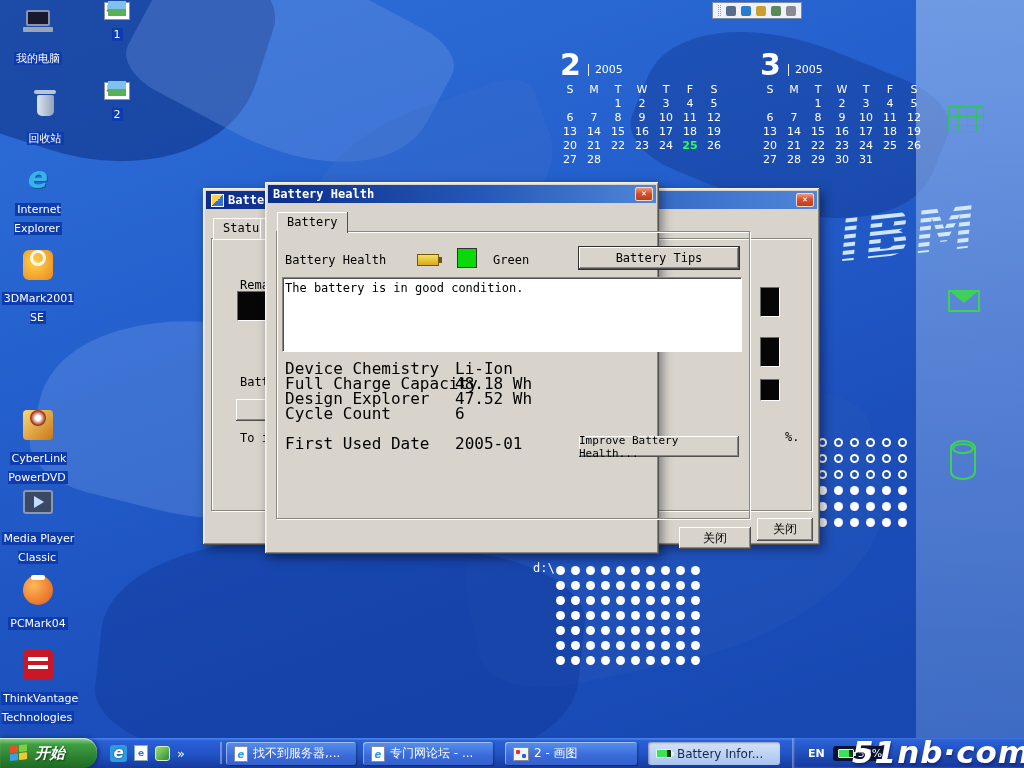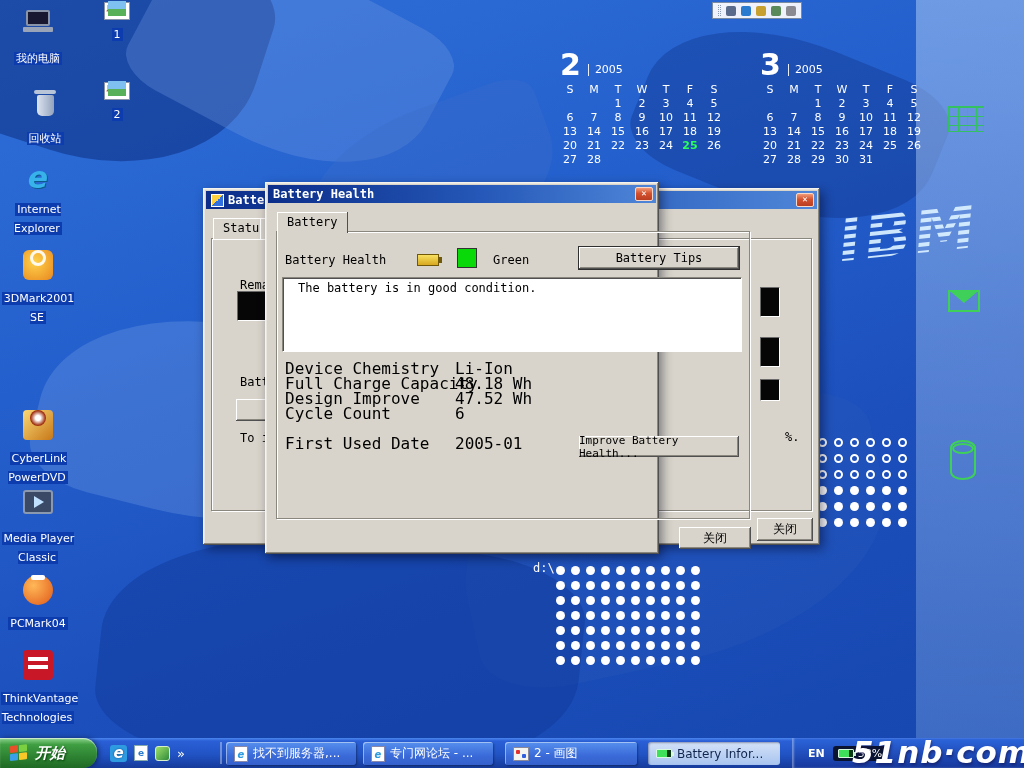--- a/index.html
+++ b/index.html
@@ -98,21 +98,21 @@
   .tab { position:absolute; top:30px; height:21px; background:#d8d4cb; padding:3px 10px 0;
          font:12px "DejaVu Sans Mono",monospace;
          box-shadow:inset -1px 0 0 #505050, inset 1px 1px 0 #fff; z-index:2; }
   .gbox { position:absolute; border:1px solid #8a877f; box-shadow:inset 1px 1px 0 #fff, 1px 1px 0 #fff; }
   .btn { position:absolute; background:#d8d4cb; display:flex; align-items:center; justify-content:center;
          font:12px "DejaVu Sans Mono",monospace; cursor:default;
          box-shadow:inset -1px -1px 0 #505050, inset 1px 1px 0 #fff, inset -2px -2px 0 #8a877f; }
   .btn-def { box-shadow:inset -1px -1px 0 #505050, inset 1px 1px 0 #fff, inset -2px -2px 0 #8a877f, 0 0 0 1px #303030; }
   .btn-sm { font-size:11px; }
   .sunk { position:absolute; background:#fff; border:1px solid; border-color:#8a877f #fff #fff #8a877f;
-          box-shadow:inset 1px 1px 0 #505050; font:12px "DejaVu Sans Mono",monospace; padding:3px 15px; }
+          box-shadow:inset 1px 1px 0 #505050; font:12px "DejaVu Sans Mono",monospace; padding:3px 2px; }
   .frag { position:absolute; font:12px "DejaVu Sans Mono",monospace; white-space:nowrap; }
   .lcd { position:absolute; background:#060606; border:1px solid #6a6a6a; border-right-color:#fff; border-bottom-color:#fff; }
   .gsq { position:absolute; width:20px; height:20px; background:#09d809; border:1px solid #333; }
   .bgl { position:absolute; width:22px; height:12px; background:linear-gradient(#f8e060,#d8a820); border:1px solid #705808; }
   .bgl::after { content:""; position:absolute; right:-4px; top:2px; width:3px; height:6px; background:#705808; }
   .flabel { position:absolute; left:20px; white-space:nowrap; }
   .fvalue { position:absolute; left:190px; white-space:nowrap; }
 
   
   #taskbar { position:absolute; left:0; top:738px; width:1024px; height:30px; z-index:20;
@@ -514,21 +514,21 @@
     <div class="btn btn-def" style="left:314px;top:65px;width:160px;height:22px;">
       <span>Battery Tips</span>
     </div>
 
     <div class="sunk" style="left:17px;top:95px;width:460px;height:75px;">The battery is in good condition.</div>
 
     <span class="flabel" style="top:177px;">Device Chemistry</span>
     <span class="fvalue" style="top:177px;">Li-Ion</span>
     <span class="flabel" style="top:192px;">Full Charge Capacity</span>
     <span class="fvalue" style="top:192px;">48.18 Wh</span>
-    <span class="flabel" style="top:207px;">Design Improve</span>
+    <span class="flabel" style="top:207px;">Design Explorer</span>
     <span class="fvalue" style="top:207px;">47.52 Wh</span>
     <span class="flabel" style="top:222px;">Cycle Count</span>
     <span class="fvalue" style="top:222px;">6</span>
 
     <span class="flabel" style="top:252px;">First Used Date</span>
     <span class="fvalue" style="top:252px;">2005-01</span>
     <div class="btn btn-sm" style="left:314px;top:254px;width:160px;height:21px;">
       <span>Improve Battery Health...</span>
     </div>
 

